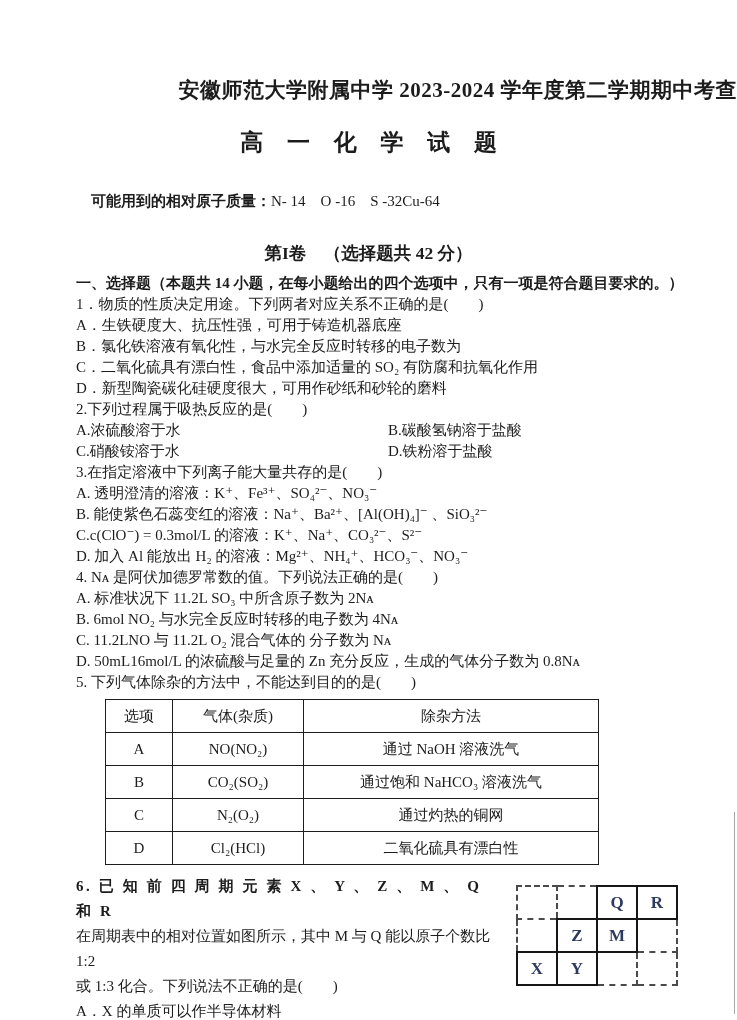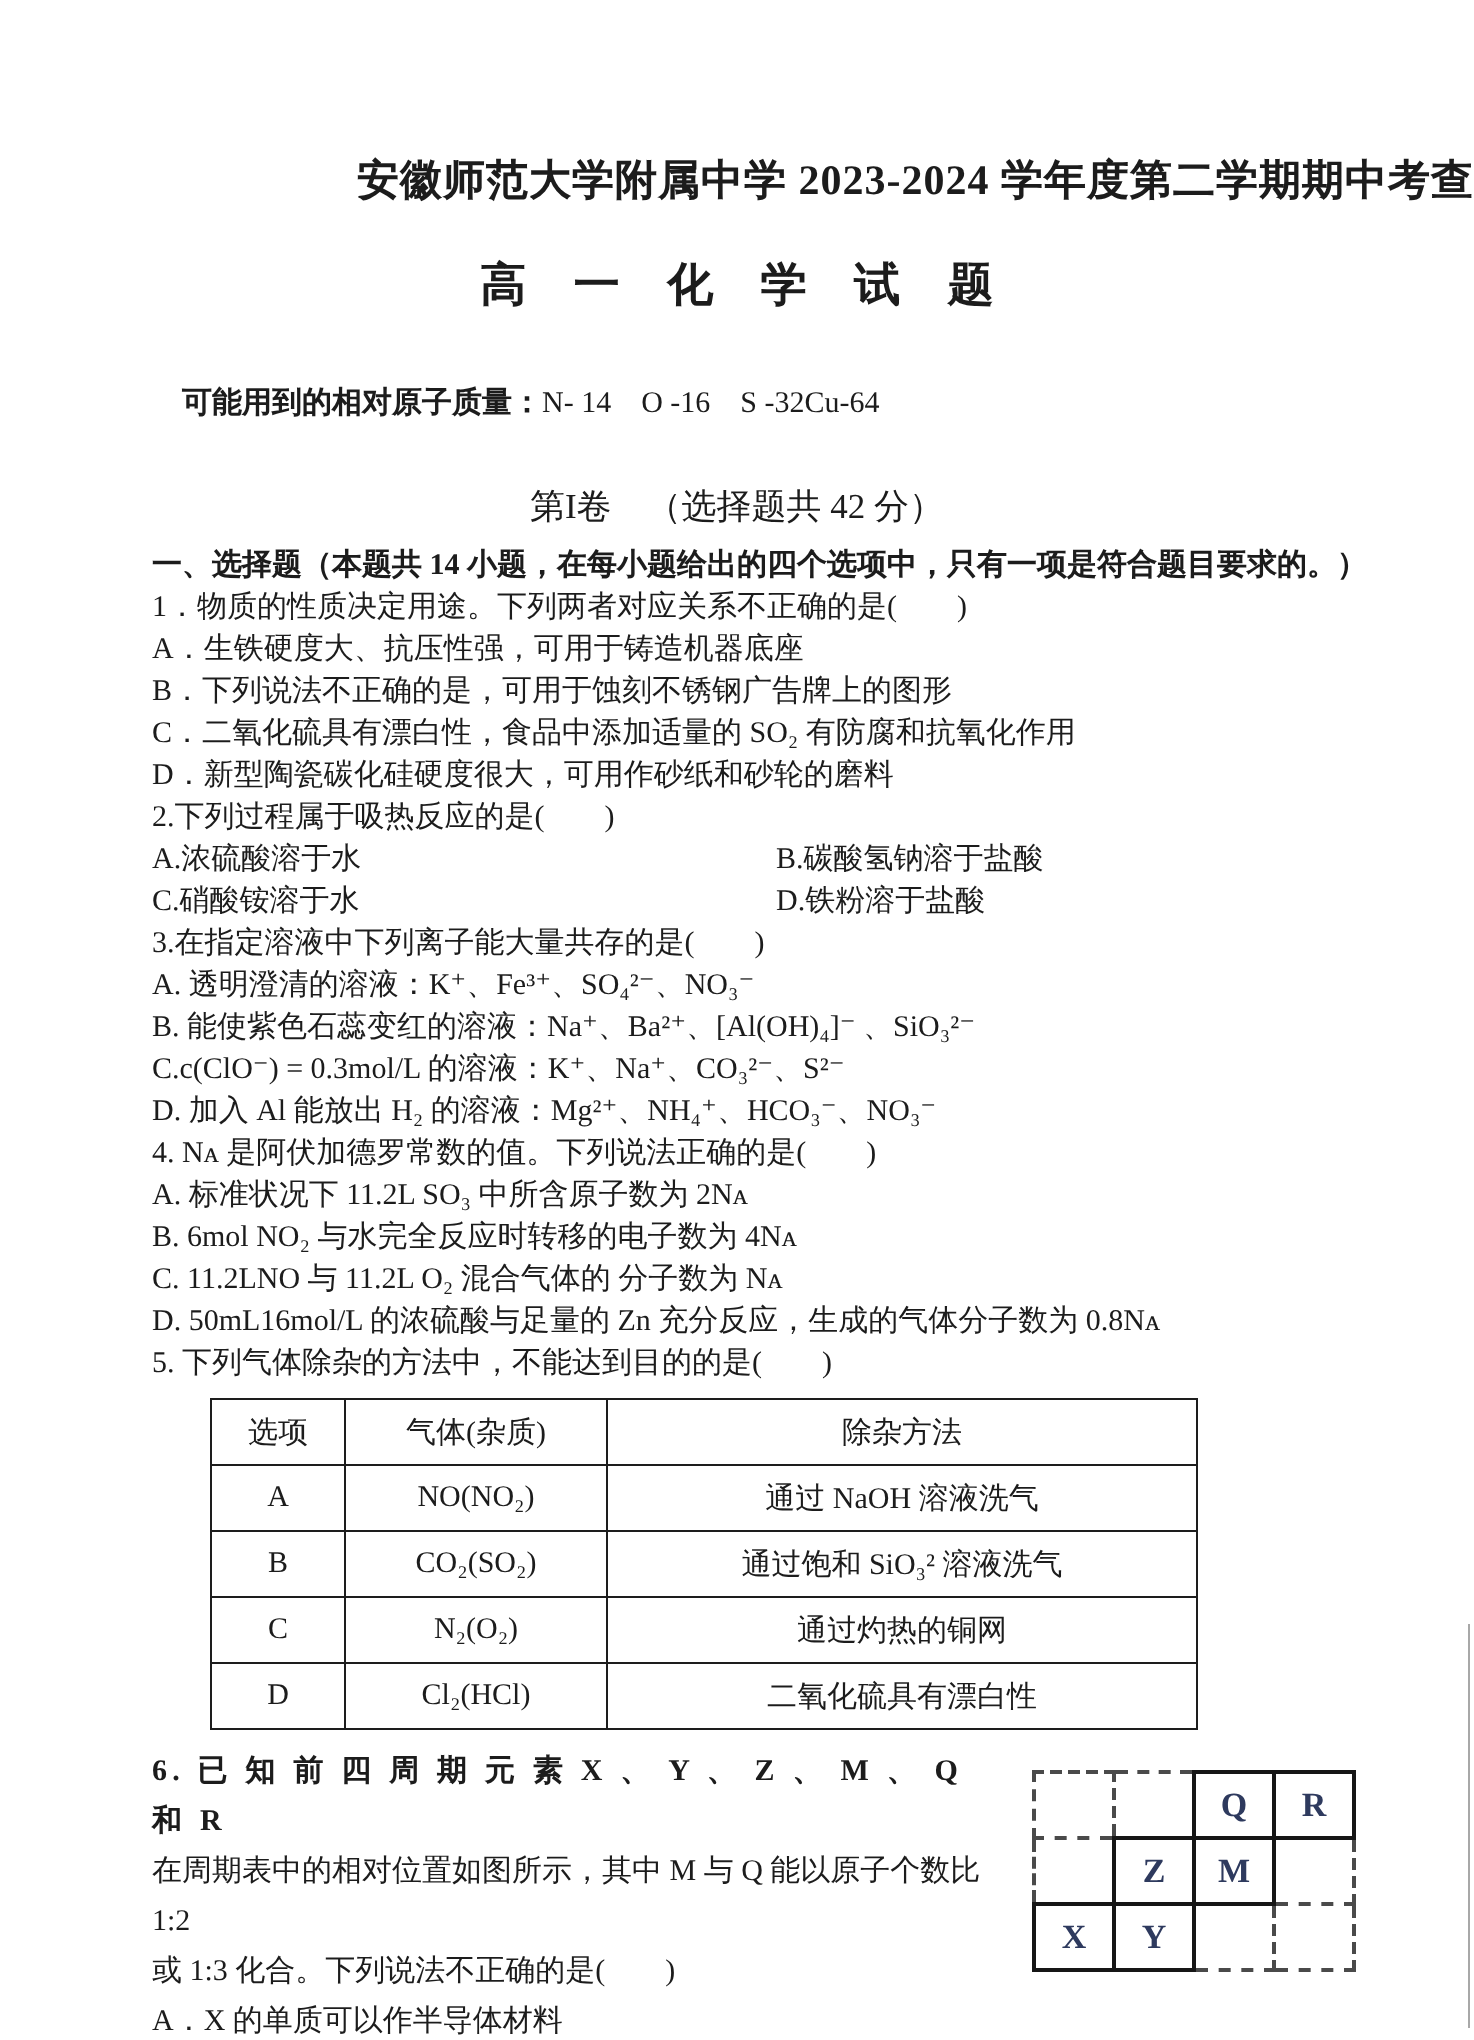--- a/index.html
+++ b/index.html
@@ -7,21 +7,21 @@
     width:737px;height:1020px;background:#ffffff;color:#1c1c1c;
     font-family:"Liberation Serif","DejaVu Serif",serif;
     overflow:hidden;position:relative;
   }
   .page{padding-top:76px;}
   .title{font-size:21px;font-weight:700;text-align:right;letter-spacing:.5px;}
   .subtitle{margin-top:23px;font-size:23px;font-weight:700;text-align:center;letter-spacing:9px;text-indent:9px;white-space:nowrap;}
   .body-ind{margin-left:76px;margin-right:34px;}
   .masses{margin-top:17px;font-size:15px;white-space:pre-wrap;}
   .masses .lbl{font-weight:700;}
-  .sec{margin-top:13px;font-size:17.5px;font-weight:400;text-align:center;}
+  .sec{margin-top:13px;font-size:17.5px;font-weight:700;text-align:center;}
   .instr{margin-top:8px;font-size:15px;font-weight:700;line-height:21px;}
   .line{line-height:21px;font-size:15px;white-space:pre-wrap;}
   .optgrid{display:grid;grid-template-columns:312px auto;font-family:Liberation Serif, serif;}
   
   .qtable{border-collapse:collapse;margin:6px 0 0 29px;table-layout:fixed;border-radius:17px;}
   .qtable th,.qtable td{
     border:1.6px solid #1d1d1d;text-align:center;vertical-align:middle;
     font-weight:400;font-size:15px;height:32px;padding:0;
   }
   
@@ -47,21 +47,21 @@
   <div class="masses body-ind">
     <span class="lbl">可能用到的相对原子质量：</span><span>N- 14　O -16　S -32Cu-64</span>
   </div>
 
   <div class="sec">第I卷　（选择题共 42 分）</div>
   <div class="instr body-ind">一、选择题（本题共 14 小题，在每小题给出的四个选项中，只有一项是符合题目要求的。）</div>
 
   <div class="body-ind">
     <div class="line">1．物质的性质决定用途。下列两者对应关系不正确的是(　　)</div>
     <div class="line">A．生铁硬度大、抗压性强，可用于铸造机器底座</div>
-    <div class="line">B．下列说法不正确的是，可用于蚀刻不锈钢广告牌上的图形</div>
+    <div class="line">B．氯化铁溶液有氧化性，与水完全反应时转移的电子数为</div>
     <div class="line">C．二氧化硫具有漂白性，食品中添加适量的 SO₂ 有防腐和抗氧化作用</div>
     <div class="line">D．新型陶瓷碳化硅硬度很大，可用作砂纸和砂轮的磨料</div>
   </div>
 
   <div class="body-ind">
     <div class="line">2.下列过程属于吸热反应的是(　　)</div>
     <div class="optgrid">
       <div class="line">A.浓硫酸溶于水</div>
       <div class="line">B.碳酸氢钠溶于盐酸</div>
       <div class="line">C.硝酸铵溶于水</div>
@@ -100,21 +100,21 @@
         <th>除杂方法</th>
       </tr>
       <tr>
         <td>A</td>
         <td>NO(NO₂)</td>
         <td>通过 NaOH 溶液洗气</td>
       </tr>
       <tr>
         <td>B</td>
         <td>CO₂(SO₂)</td>
-        <td>通过饱和 SiO₃² 溶液洗气</td>
+        <td>通过饱和 NaHCO₃ 溶液洗气</td>
       </tr>
       <tr>
         <td>C</td>
         <td>N₂(O₂)</td>
         <td>通过灼热的铜网</td>
       </tr>
       <tr>
         <td>D</td>
         <td>Cl₂(HCl)</td>
         <td>二氧化硫具有漂白性</td>

